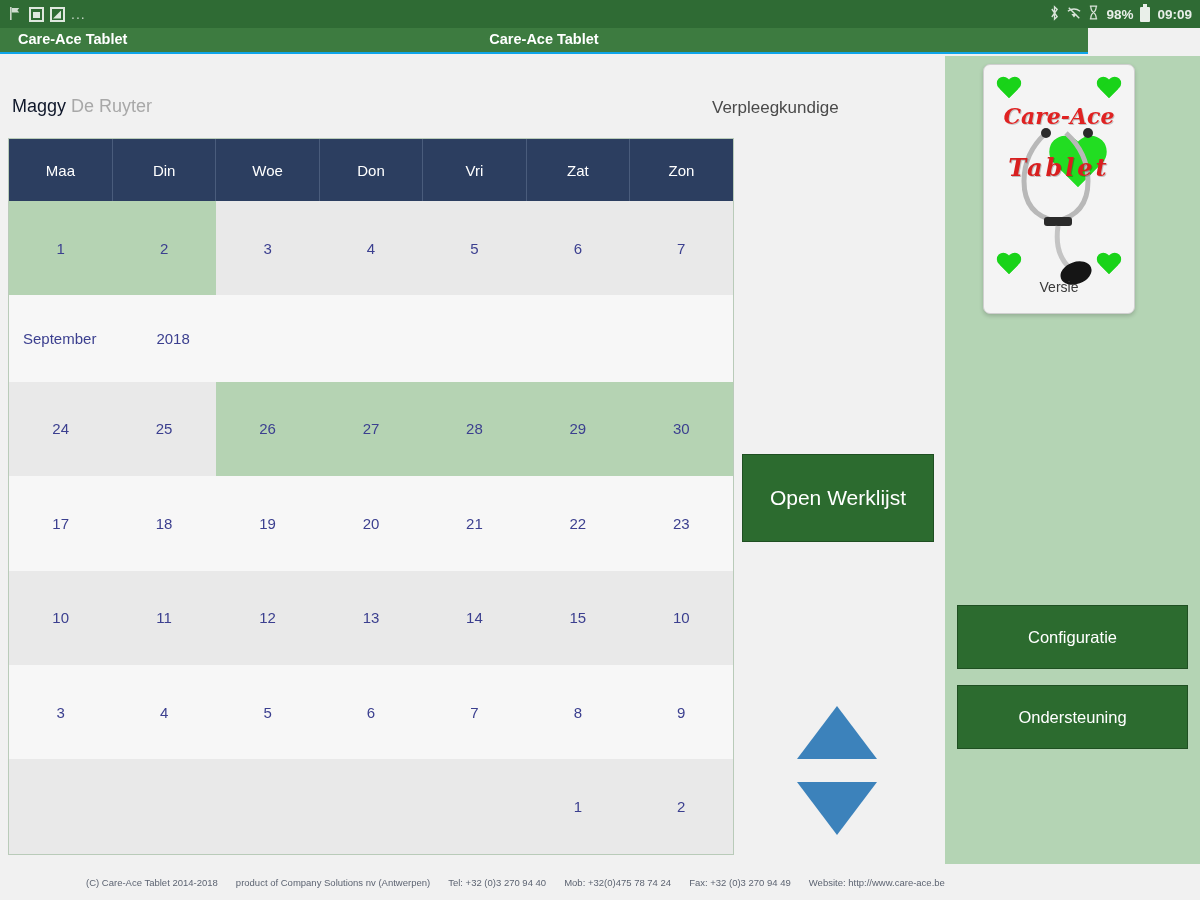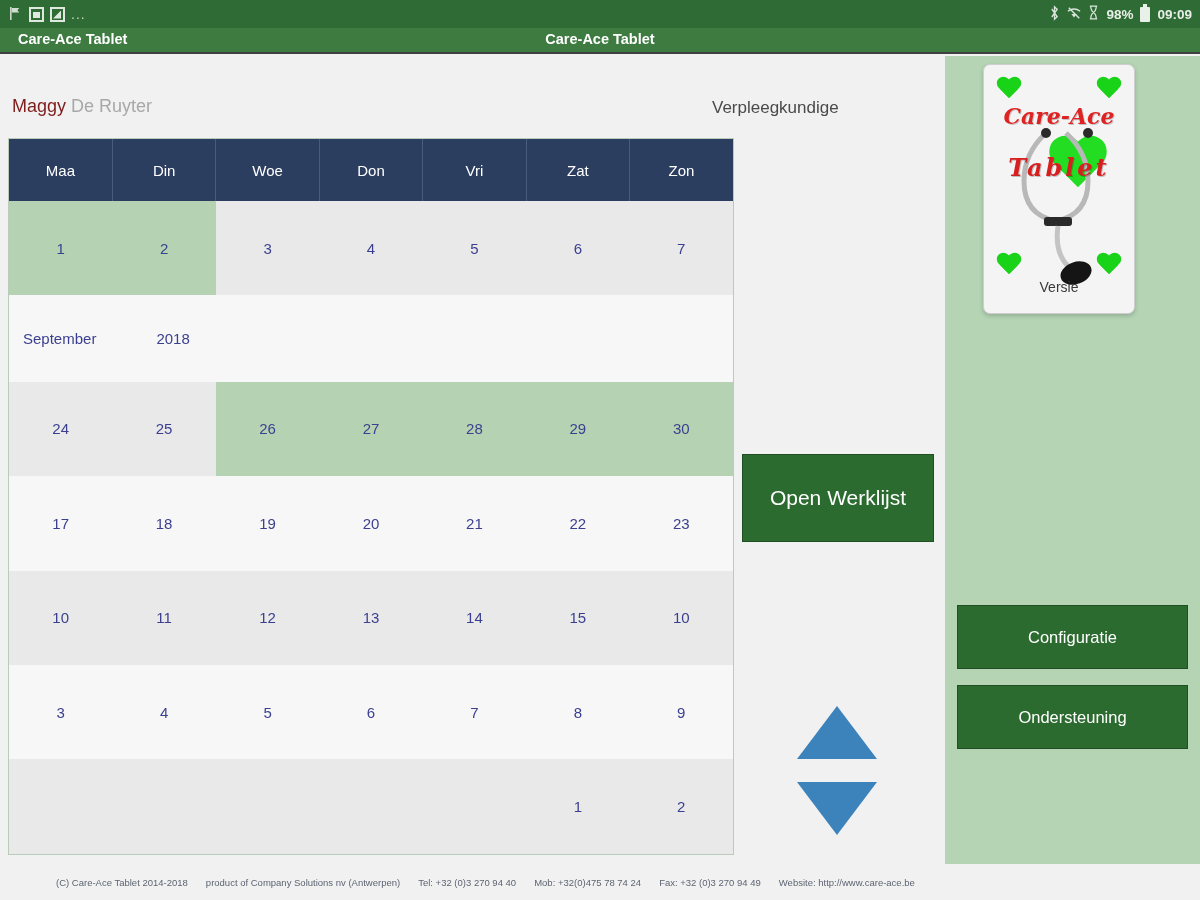--- a/index.html
+++ b/index.html
@@ -48,23 +48,23 @@
     background: #e9efe9; position: relative; border-radius: 1px;
   }
   .batt::before {
     content: ""; position: absolute; top: -3px; left: 3px;
     width: 4px; height: 3px; background: #e9efe9;
   }
 
   
   .titlebar {
     position: absolute; left: 0; top: 28px;
-    width: 1200px; height: 26px;
+    width: 1088px; height: 26px;
     background: #3d7b40;
-    border-bottom: 2px solid #404040;
+    border-bottom: 2px solid #0ea5e9;
   }
   .titlebar .t-left {
     position: absolute; left: 18px; top: 3px;
     color: #ffffff; font-size: 14.5px; font-weight: bold;
   }
   .titlebar .t-center {
     position: absolute; left: 0; right: 0; top: 3px;
     text-align: center;
     color: #ffffff; font-size: 14.5px; font-weight: bold;
   }
@@ -80,21 +80,21 @@
   .main {
     position: absolute; left: 0; top: 0;
     width: 945px; height: 808px;
     background: #f1f1f1;
   }
 
   .user-name {
     position: absolute; left: 12px; top: 40px;
     font-size: 18px; color: #3a3a3a;
   }
-  .user-name .first { color: #7f1d1d; }
+  .user-name .first { color: #0f172a; }
   .user-name .last { color: #a8a8a8; }
 
   .role {
     position: absolute; left: 712px; top: 42px;
     font-size: 17px; color: #4a4a4a;
   }
 
   
   .cal {
     position: absolute; left: 8px; top: 82px;
@@ -259,21 +259,21 @@
   .sb1 { top: 549px; }
   .sb2 { top: 629px; }
   .sb3 { top: 709px; }
 
   
   .footer {
     position: absolute; left: 0; top: 864px;
     width: 968px; height: 36px;
     background: #f1f1f1;
     display: flex; align-items: center;
-    padding-left: 56px;
+    padding-left: 86px;
     font-size: 9.5px;
     color: #5d6472;
     white-space: nowrap;
   }
   .footer span { margin-right: 18px; }
   .footer span:last-child { margin-right: 0; }
 </style>
 </head>
 <body>
 

